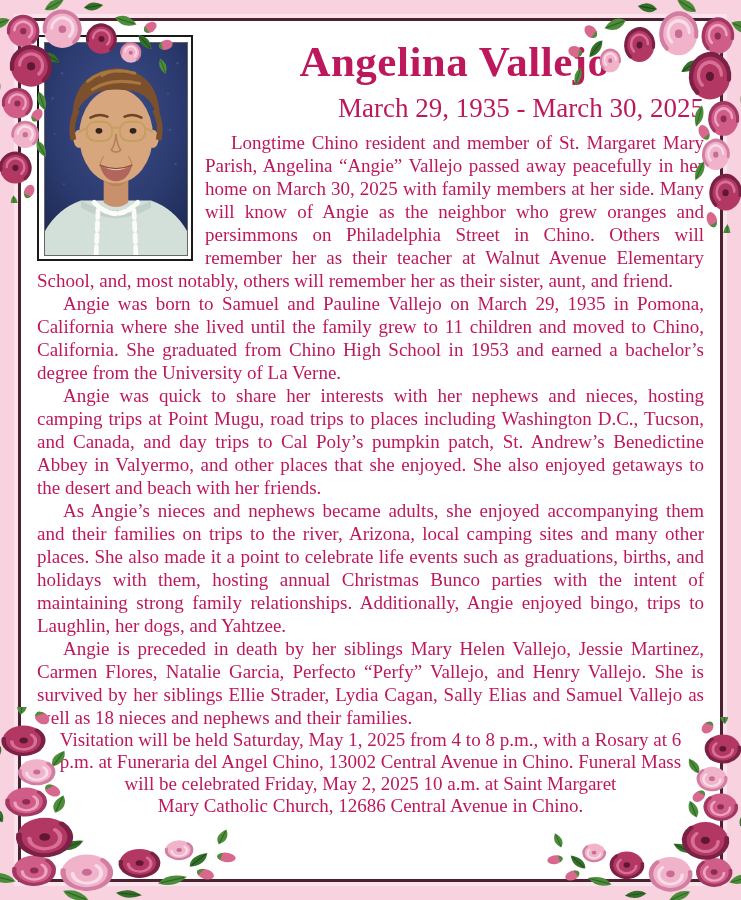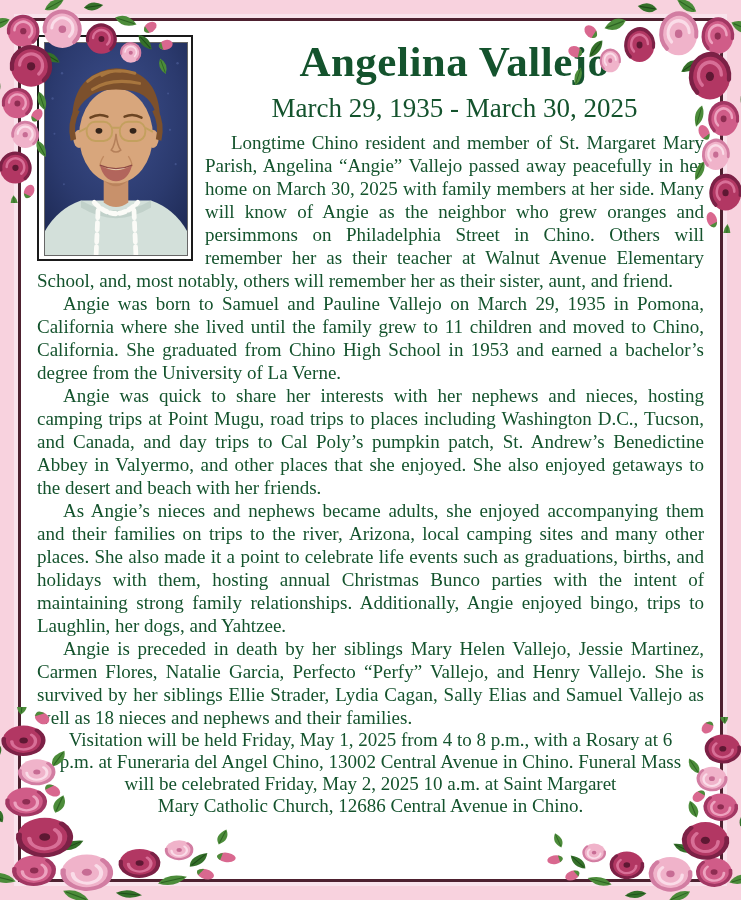--- a/index.html
+++ b/index.html
@@ -12,21 +12,21 @@
     margin:0 auto;
   }
   .card {
     position:absolute;
     left:18px; top:18px; right:18px; bottom:18px;
     background:#ffffff;
     border:3px solid #4e2130;
     outline:4px solid #f9e3ec;
     box-sizing:border-box;
     padding:8px 16px 4px 16px;
-    color:#14532d;
+    color:#be185d;
     overflow:hidden;
   }
   .photo-frame {
     float:left;
     width:156px; height:226px;
     margin:6px 12px 2px 0;
     background:#ffffff;
     border:2px solid #1a1a1a;
     padding:5px;
     box-sizing:border-box;
@@ -34,21 +34,21 @@
   .photo-frame svg { width:100%; height:100%; display:block; border:1px solid #666; }
   h1.name {
     text-align:center;
     font-size:43px;
     line-height:46px;
     margin:10px 0 0 0;
     font-weight:bold;
     letter-spacing:0.5px;
   }
   .dates {
-    text-align:center;
+    text-align:right;
     font-size:27px;
     line-height:30px;
     margin:8px 0 8px 0;
   }
   p.body {
     font-size:19px;
     line-height:23px;
     text-align:justify;
     margin:0;
     text-indent:26px;
@@ -187,21 +187,21 @@
     <h1 class="name">Angelina Vallejo</h1>
     <div class="dates">March 29, 1935 - March 30, 2025</div>
 
     <p class="body">Longtime Chino resident and member of St. Margaret Mary Parish, Angelina “Angie” Vallejo passed away peacefully in her home on March 30, 2025 with family members at her side. Many will know of Angie as the neighbor who grew oranges and persimmons on Philadelphia Street in Chino. Others will remember her as their teacher at Walnut Avenue Elementary School, and, most notably, others will remember her as their sister, aunt, and friend.</p>
     <p class="body">Angie was born to Samuel and Pauline Vallejo on March 29, 1935 in Pomona, California where she lived until the family grew to 11 children and moved to Chino, California. She graduated from Chino High School in 1953 and earned a bachelor’s degree from the University of La Verne.</p>
     <p class="body">Angie was quick to share her interests with her nephews and nieces, hosting camping trips at Point Mugu, road trips to places including Washington D.C., Tucson, and Canada, and day trips to Cal Poly’s pumpkin patch, St. Andrew’s Benedictine Abbey in Valyermo, and other places that she enjoyed. She also enjoyed getaways to the desert and beach with her friends.</p>
     <p class="body">As Angie’s nieces and nephews became adults, she enjoyed accompanying them and their families on trips to the river, Arizona, local camping sites and many other places. She also made it a point to celebrate life events such as graduations, births, and holidays with them, hosting annual Christmas Bunco parties with the intent of maintaining strong family relationships. Additionally, Angie enjoyed bingo, trips to Laughlin, her dogs, and Yahtzee.</p>
     <p class="body">Angie is preceded in death by her siblings Mary Helen Vallejo, Jessie Martinez, Carmen Flores, Natalie Garcia, Perfecto “Perfy” Vallejo, and Henry Vallejo. She is survived by her siblings Ellie Strader, Lydia Cagan, Sally Elias and Samuel Vallejo as well as 18 nieces and nephews and their families.</p>
 
     <div class="closing">
-      <div>Visitation will be held Friday, May 1, 2025 from 4 to 8 p.m., with a Rosary at 6</div>
+      <div>Visitation will be held Saturday, May 1, 2025 from 4 to 8 p.m., with a Rosary at 6</div>
       <div>p.m. at Funeraria del Angel Chino, 13002 Central Avenue in Chino. Funeral Mass</div>
       <div>will be celebrated Friday, May 2, 2025 10 a.m. at Saint Margaret</div>
       <div>Mary Catholic Church, 12686 Central Avenue in Chino.</div>
     </div>
 
   </div>
 
   <svg class="corner tl" viewBox="0 0 220 210" preserveAspectRatio="none">
       <use href="#cluster"></use>
     </svg>

